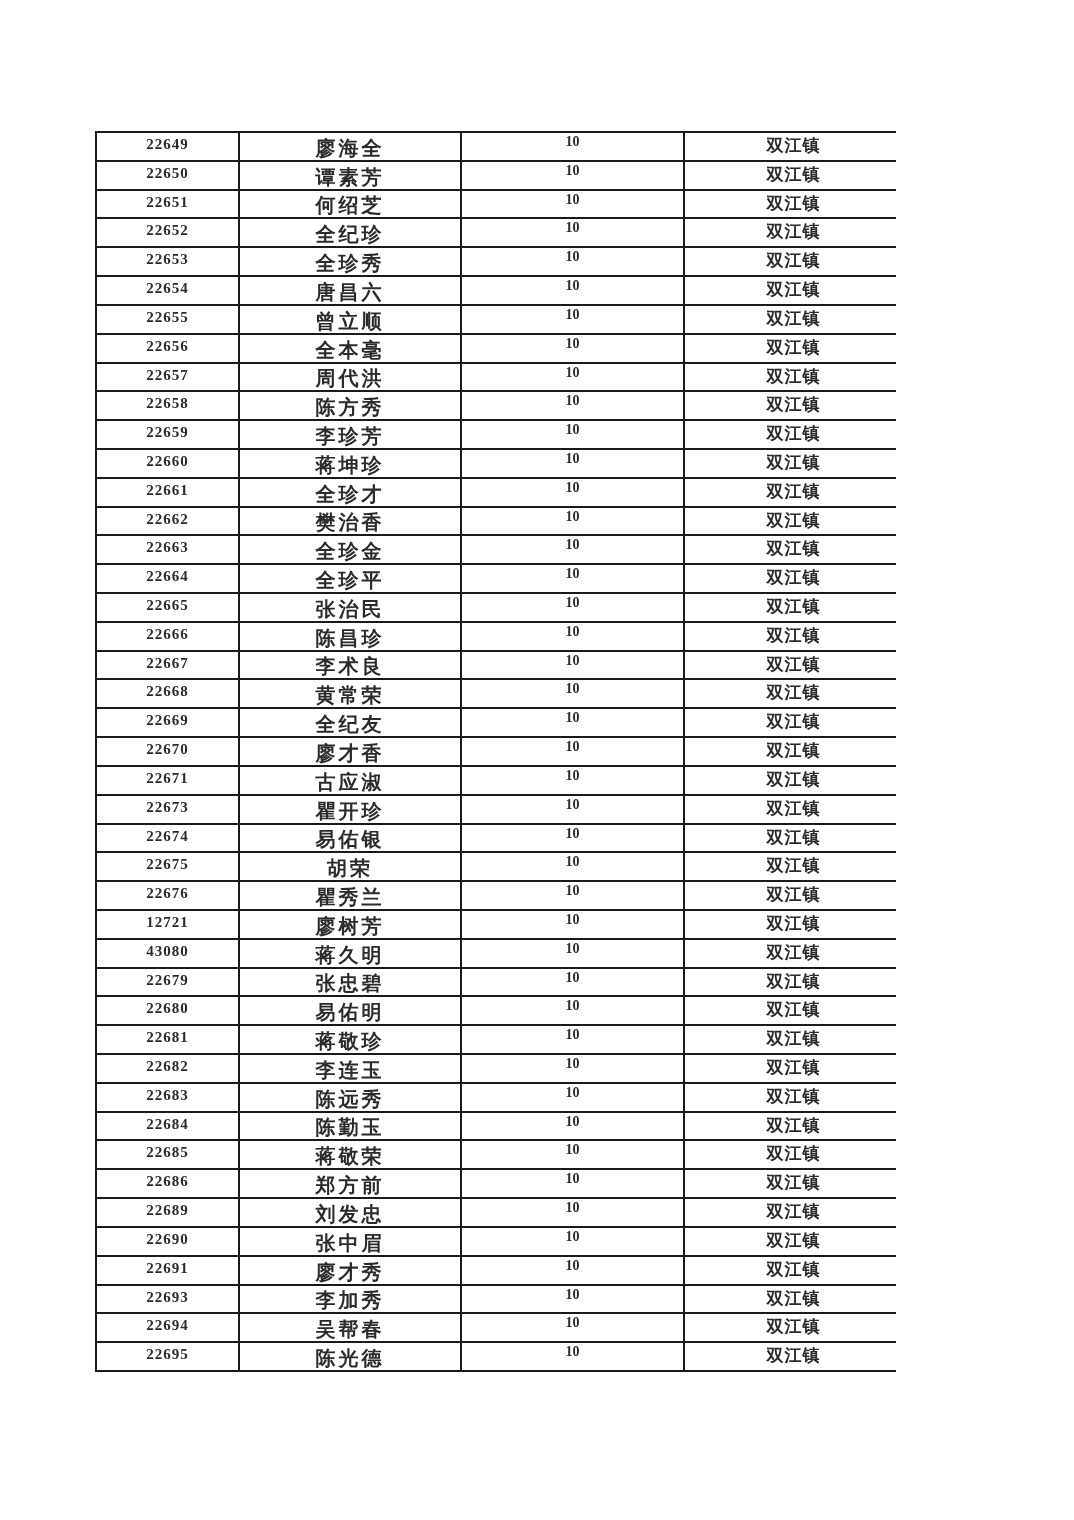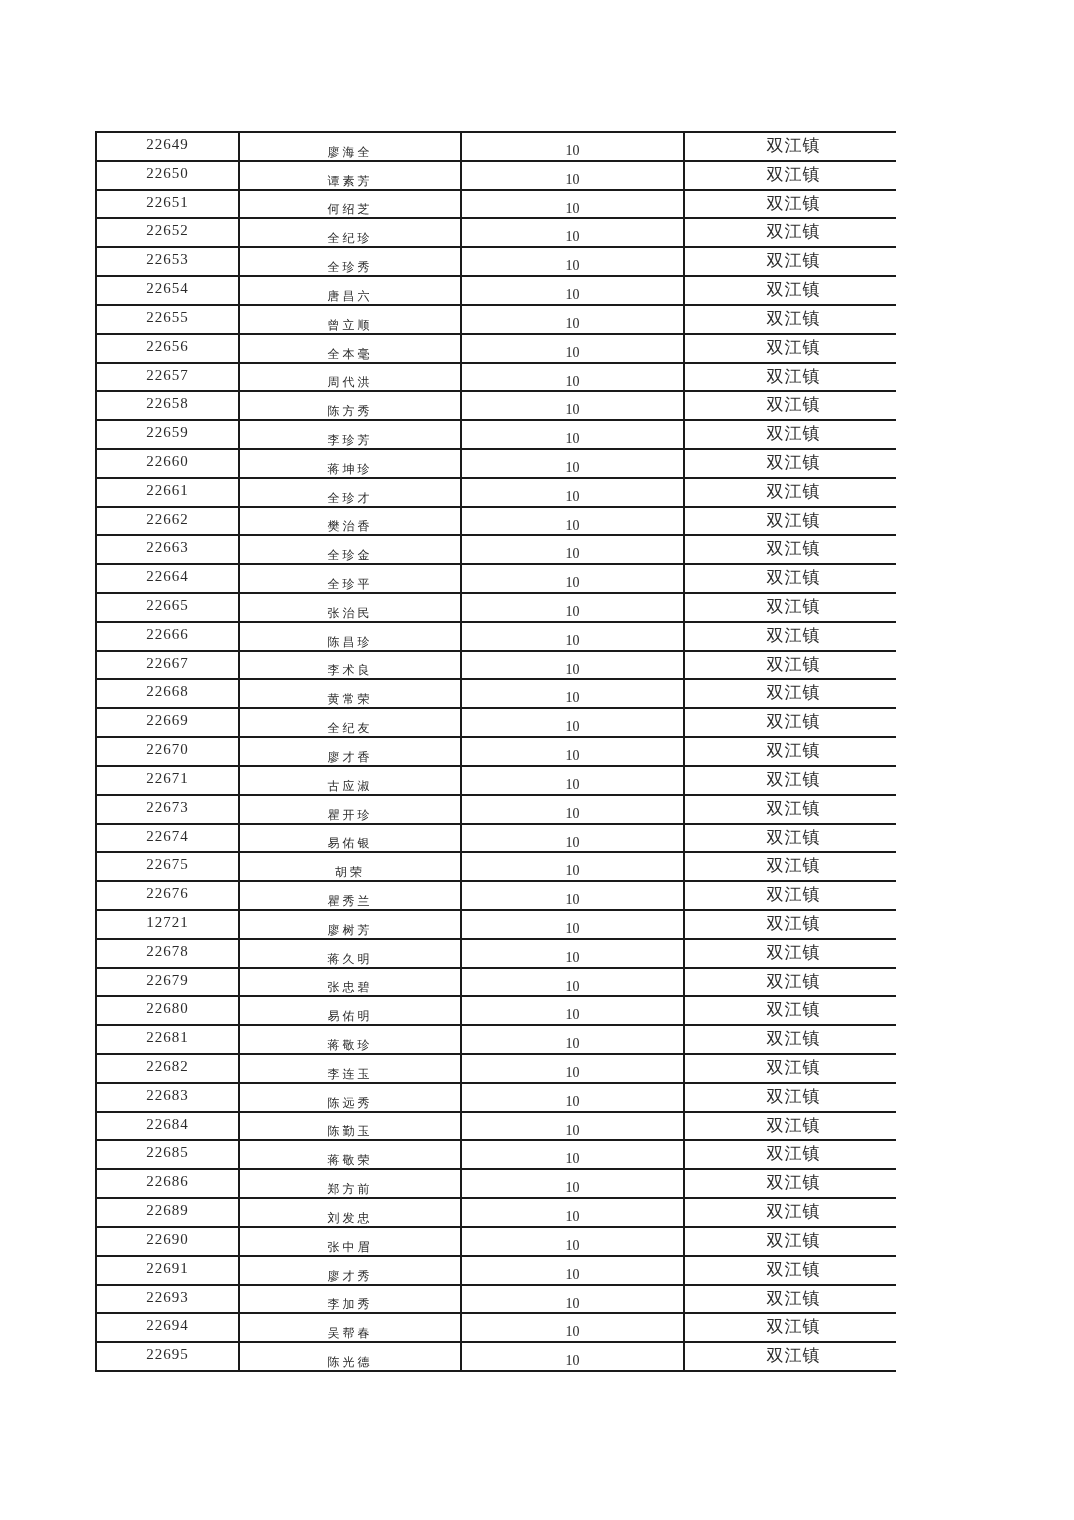--- a/index.html
+++ b/index.html
@@ -12,20 +12,21 @@
     background: var(--page-bg);
   }
   .page {
     position: relative;
     width: 896px;
     height: 1520px;
     background: var(--page-bg);
     overflow: hidden;
     font-family: "Liberation Serif", "DejaVu Serif", serif;
     color: var(--text-color);
+    font-weight: bold;
   }
   table.records {
     position: absolute;
     left: 95px;
     top: 131px;
     width: 807px;
     height: 1241px;
     border-collapse: collapse;
     table-layout: fixed;
     border: 2px solid var(--border-color);
@@ -40,26 +41,26 @@
   }
   td.col-id {
     vertical-align: top;
     padding-top: 4px;
     font-size: 15px;
     letter-spacing: 1px;
   }
   td.col-name {
     vertical-align: bottom;
     padding-bottom: 2px;
-    font-size: 12px;
+    font-size: 20px;
     letter-spacing: 3px;
   }
   td.col-value {
     vertical-align: top;
-    padding-top: 11px;
+    padding-top: 2px;
     font-size: 14px;
   }
   td.col-town {
     vertical-align: top;
     padding-top: 4px;
     font-size: 17px;
     letter-spacing: 1px;
   }
 </style>
 </head>
@@ -236,21 +237,21 @@
           <td class="col-value">10</td>
           <td class="col-town">双江镇</td>
         </tr>
         <tr>
           <td class="col-id">12721</td>
           <td class="col-name">廖树芳</td>
           <td class="col-value">10</td>
           <td class="col-town">双江镇</td>
         </tr>
         <tr>
-          <td class="col-id">22678</td>
+          <td class="col-id">43080</td>
           <td class="col-name">蒋久明</td>
           <td class="col-value">10</td>
           <td class="col-town">双江镇</td>
         </tr>
         <tr>
           <td class="col-id">22679</td>
           <td class="col-name">张忠碧</td>
           <td class="col-value">10</td>
           <td class="col-town">双江镇</td>
         </tr>

